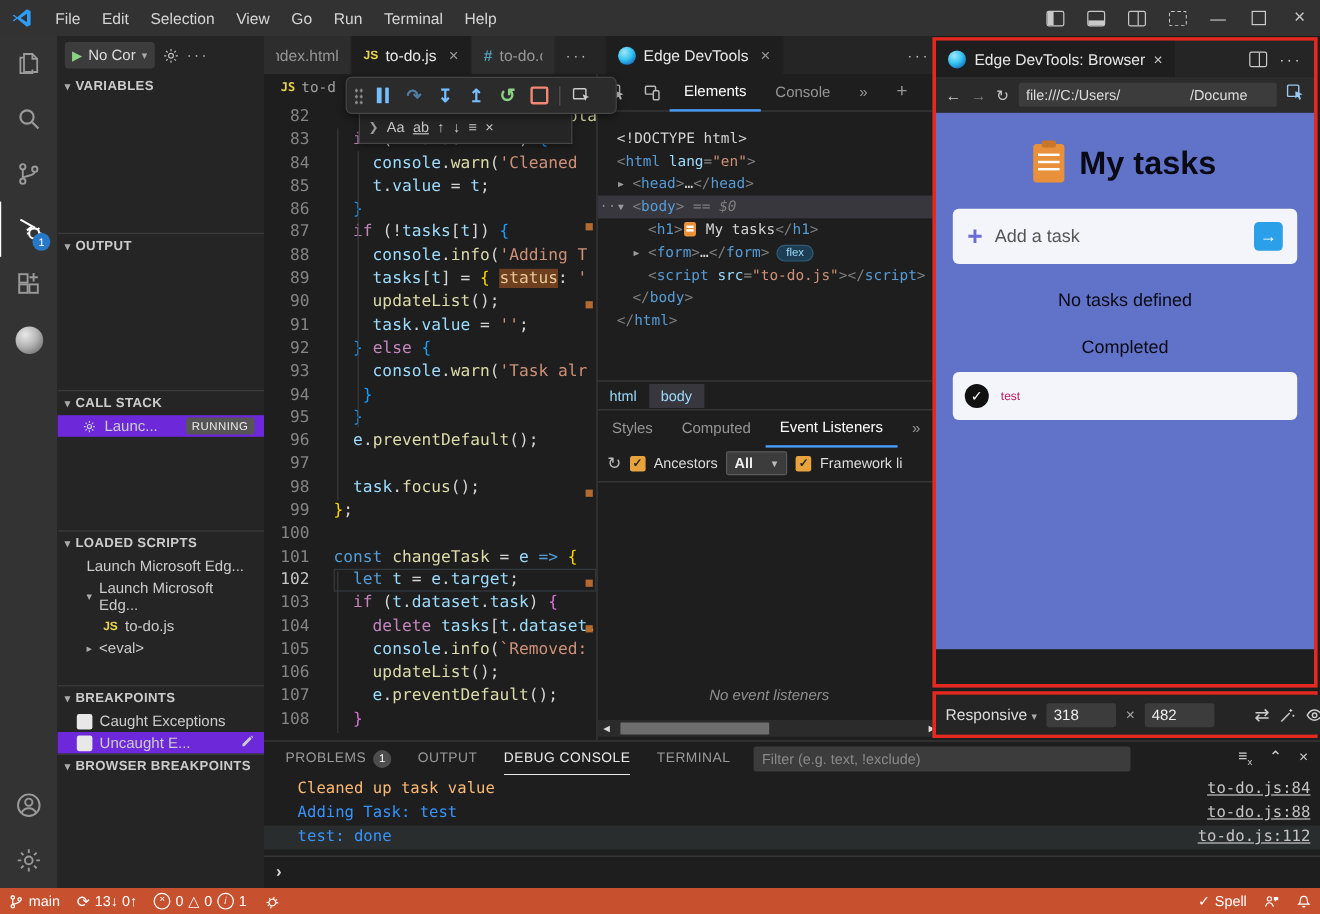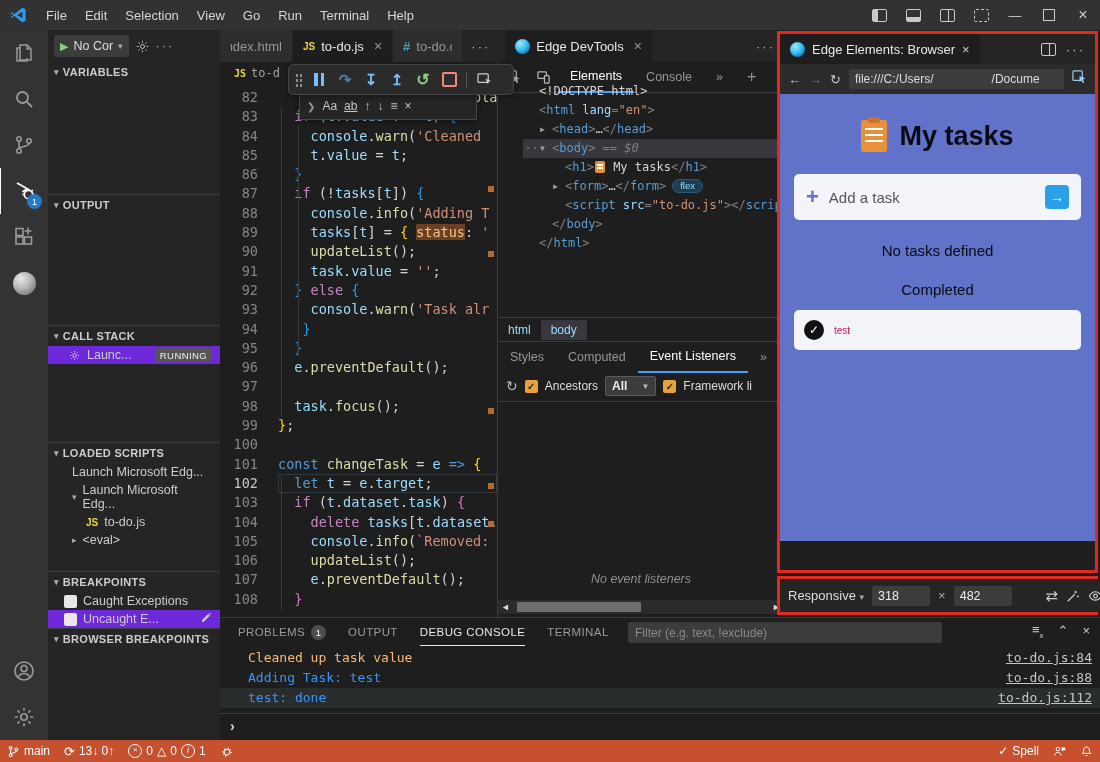--- a/index.html
+++ b/index.html
@@ -88,21 +88,21 @@
   .findw{left:299px;top:93px;width:162px;height:26px;background:#252526;border:1px solid #454545;border-top:none;
      display:flex;align-items:center;gap:7px;padding:0 7px;z-index:25;box-shadow:0 2px 5px rgba(0,0,0,.4);color:#c5c5c5;font-size:12px;}
   .findw .u{text-decoration:underline;}
 
   
   .devtools{left:497px;top:62px;width:286px;height:555px;background:#1e1e1e;border-left:1px solid #3c3c3c;overflow:hidden;}
   .dt-top{height:30px;display:flex;align-items:center;border-bottom:1px solid #3c3c3c;}
   .dt-ico{width:30px;height:100%;display:flex;align-items:center;justify-content:center;color:#bbb;}
   .dt-tab{padding:0 12px;height:100%;display:flex;align-items:center;color:#969696;font-size:12.5px;}
   .dt-tab.active{color:#fff;border-bottom:2px solid #4a9df8;}
-  .tree{position:absolute;left:0;top:20px;right:0;height:225px;font-size:12px;margin-left:25px;}
+  .tree{position:absolute;left:0;top:44px;right:0;height:225px;font-size:12px;}
   .trow{height:19px;line-height:19px;white-space:pre;position:relative;padding-left:16px;font-family:"DejaVu Sans Mono",monospace;}
   .trow.sel{background:#37373d;}
   .trow .arrow{position:absolute;color:#9a9a9a;font-size:8px;}
   .trow .pre{position:absolute;left:2px;color:#9a9a9a;letter-spacing:1px;font-size:10px;}
   .tt-g{color:#808080}.tt-t{color:#569cd6}.tt-a{color:#9cdcfe}.tt-s{color:#ce9178}.tt-w{color:#d4d4d4}.tt-dim{color:#7f7f7f;font-style:italic}
   .flexbadge{display:inline-block;background:#1d3d53;border:1px solid #2e5a78;color:#9cdcfe;border-radius:8px;
       font-size:9.5px;line-height:12px;padding:0 7px;margin-left:6px;vertical-align:1px;font-family:"Liberation Sans",sans-serif;}
   .clip-sm{display:inline-block;width:10px;height:12px;background:#e8913a;border-radius:2px;position:relative;top:2px;margin:0 1px;}
   .clip-sm::after{content:"";position:absolute;left:2px;top:3px;right:2px;height:1.5px;background:#fff;box-shadow:0 3px 0 #fff;}
   .dt-crumbs{position:absolute;left:0;top:255px;right:0;height:24px;border-top:1px solid #3c3c3c;display:flex;align-items:center;font-size:12px;}
@@ -527,21 +527,21 @@
       <span style="flex:1;"></span>
       <span class="harrow">►</span>
     </div>
   </div>
 
   <div class="abs bpanel">
     <div class="redbox rb1">
       <div class="bp-tabbar">
         <div class="bp-tab">
           <span class="edge-circle" style="width:15px;height:15px;background:radial-gradient(circle at 35% 30%,#9ee7fa,#36c3f2 45%,#1677c0 78%,#0d4f8c);"></span>
-          <span>Edge Elements: Browser</span>
+          <span>Edge DevTools: Browser</span>
           <span class="x" style="color:#ccc;">×</span>
         </div>
         <div class="bp-right">
           <span class="lay right" style="border-color:#ccc;"></span>
           <span style="letter-spacing:2px;">···</span>
         </div>
       </div>
       <div class="bp-toolbar">
         <span>←</span>
         <span class="dim">→</span>

